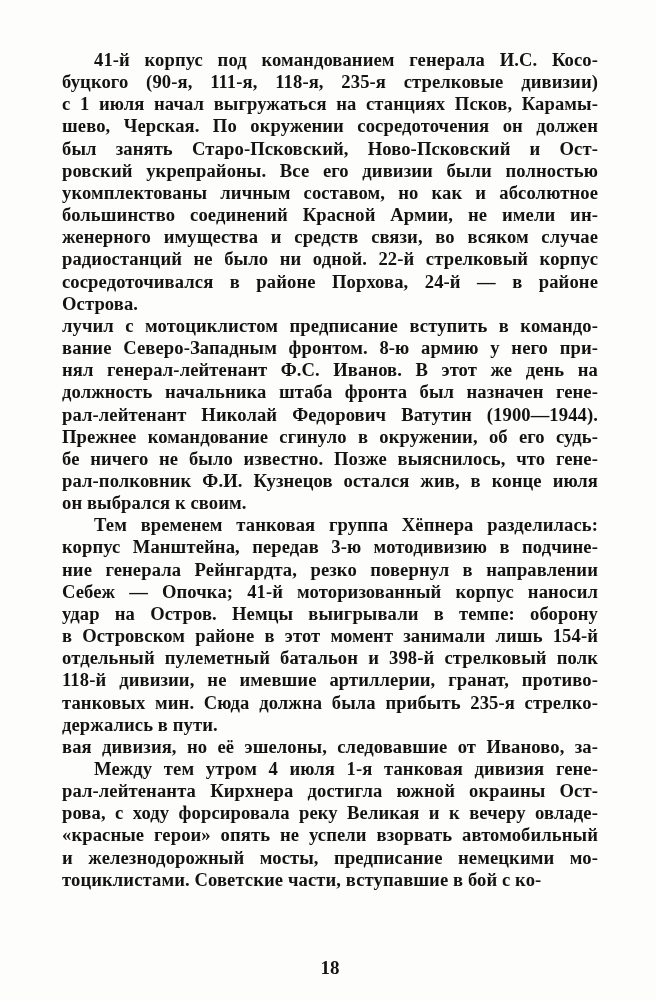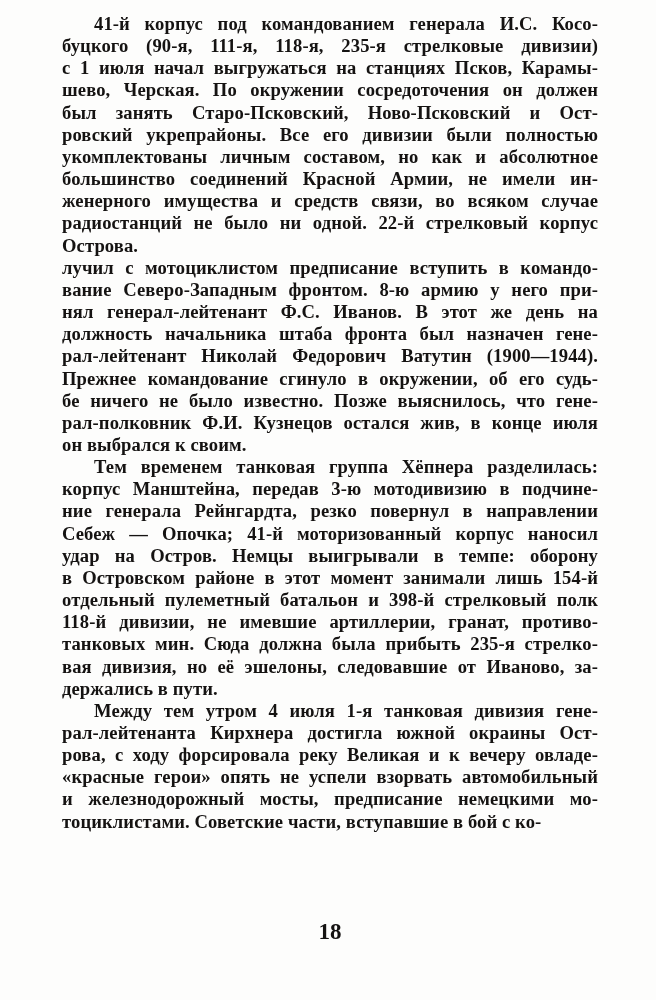--- a/index.html
+++ b/index.html
@@ -12,20 +12,21 @@
     background: #fdfdfc;
     position: relative;
     overflow: hidden;
     font-family: "Liberation Serif", "DejaVu Serif", serif;
     font-weight: 700;
     color: #151312;
   }
   .page {
     position: absolute;
     inset: 0;
+    margin-top: 36px;
   }
   .text-block {
     position: absolute;
     left: 62px;
     top: 13px;
     width: 536px;
     font-size: 18.6px;
     line-height: 22.15px;
     letter-spacing: 0.1px;
   }
@@ -43,40 +44,41 @@
   }
   .line.last {
     text-align-last: left;
   }
   .page-number {
     position: absolute;
     top: 921px;
     left: 62px;
     width: 536px;
     text-align: center;
-    font-size: 23px;
+    font-size: 19px;
     line-height: 22px;
   }
 </style>
 </head>
 <body>
 
 <div class="page">
   <div class="text-block">
       <div class="paragraph">
         <div class="line first">41-й корпус под командованием генерала И.С. Косо-</div>
         <div class="line">буцкого (90-я, 111-я, 118-я, 235-я стрелковые дивизии)</div>
         <div class="line">с 1 июля начал выгружаться на станциях Псков, Карамы-</div>
         <div class="line">шево, Черская. По окружении сосредоточения он должен</div>
         <div class="line">был занять Старо-Псковский, Ново-Псковский и Ост-</div>
         <div class="line">ровский укрепрайоны. Все его дивизии были полностью</div>
         <div class="line">укомплектованы личным составом, но как и абсолютное</div>
         <div class="line">большинство соединений Красной Армии, не имели ин-</div>
         <div class="line">женерного имущества и средств связи, во всяком случае</div>
         <div class="line">радиостанций не было ни одной. 22-й стрелковый корпус</div>
+        <div class="line">сосредоточивался в районе Порхова, 24-й — в районе</div>
         <div class="line last">Острова.</div>
       </div>
       <div class="paragraph">
         <div class="line">лучил с мотоциклистом предписание вступить в командо-</div>
         <div class="line">вание Северо-Западным фронтом. 8-ю армию у него при-</div>
         <div class="line">нял генерал-лейтенант Ф.С. Иванов. В этот же день на</div>
         <div class="line">должность начальника штаба фронта был назначен гене-</div>
         <div class="line">рал-лейтенант Николай Федорович Ватутин (1900—1944).</div>
         <div class="line">Прежнее командование сгинуло в окружении, об его судь-</div>
         <div class="line">бе ничего не было известно. Позже выяснилось, что гене-</div>
@@ -86,22 +88,22 @@
       <div class="paragraph">
         <div class="line first">Тем временем танковая группа Хёпнера разделилась:</div>
         <div class="line">корпус Манштейна, передав 3-ю мотодивизию в подчине-</div>
         <div class="line">ние генерала Рейнгардта, резко повернул в направлении</div>
         <div class="line">Себеж — Опочка; 41-й моторизованный корпус наносил</div>
         <div class="line">удар на Остров. Немцы выигрывали в темпе: оборону</div>
         <div class="line">в Островском районе в этот момент занимали лишь 154-й</div>
         <div class="line">отдельный пулеметный батальон и 398-й стрелковый полк</div>
         <div class="line">118-й дивизии, не имевшие артиллерии, гранат, противо-</div>
         <div class="line">танковых мин. Сюда должна была прибыть 235-я стрелко-</div>
+        <div class="line last">держались в пути.</div>
         <div class="line">вая дивизия, но её эшелоны, следовавшие от Иваново, за-</div>
-        <div class="line last">держались в пути.</div>
       </div>
       <div class="paragraph">
         <div class="line first">Между тем утром 4 июля 1-я танковая дивизия гене-</div>
         <div class="line">рал-лейтенанта Кирхнера достигла южной окраины Ост-</div>
         <div class="line">рова, с ходу форсировала реку Великая и к вечеру овладе-</div>
         <div class="line">«красные герои» опять не успели взорвать автомобильный</div>
         <div class="line">и железнодорожный мосты, предписание немецкими мо-</div>
         <div class="line last">тоциклистами. Советские части, вступавшие в бой с ко-</div>
       </div>
     </div>

